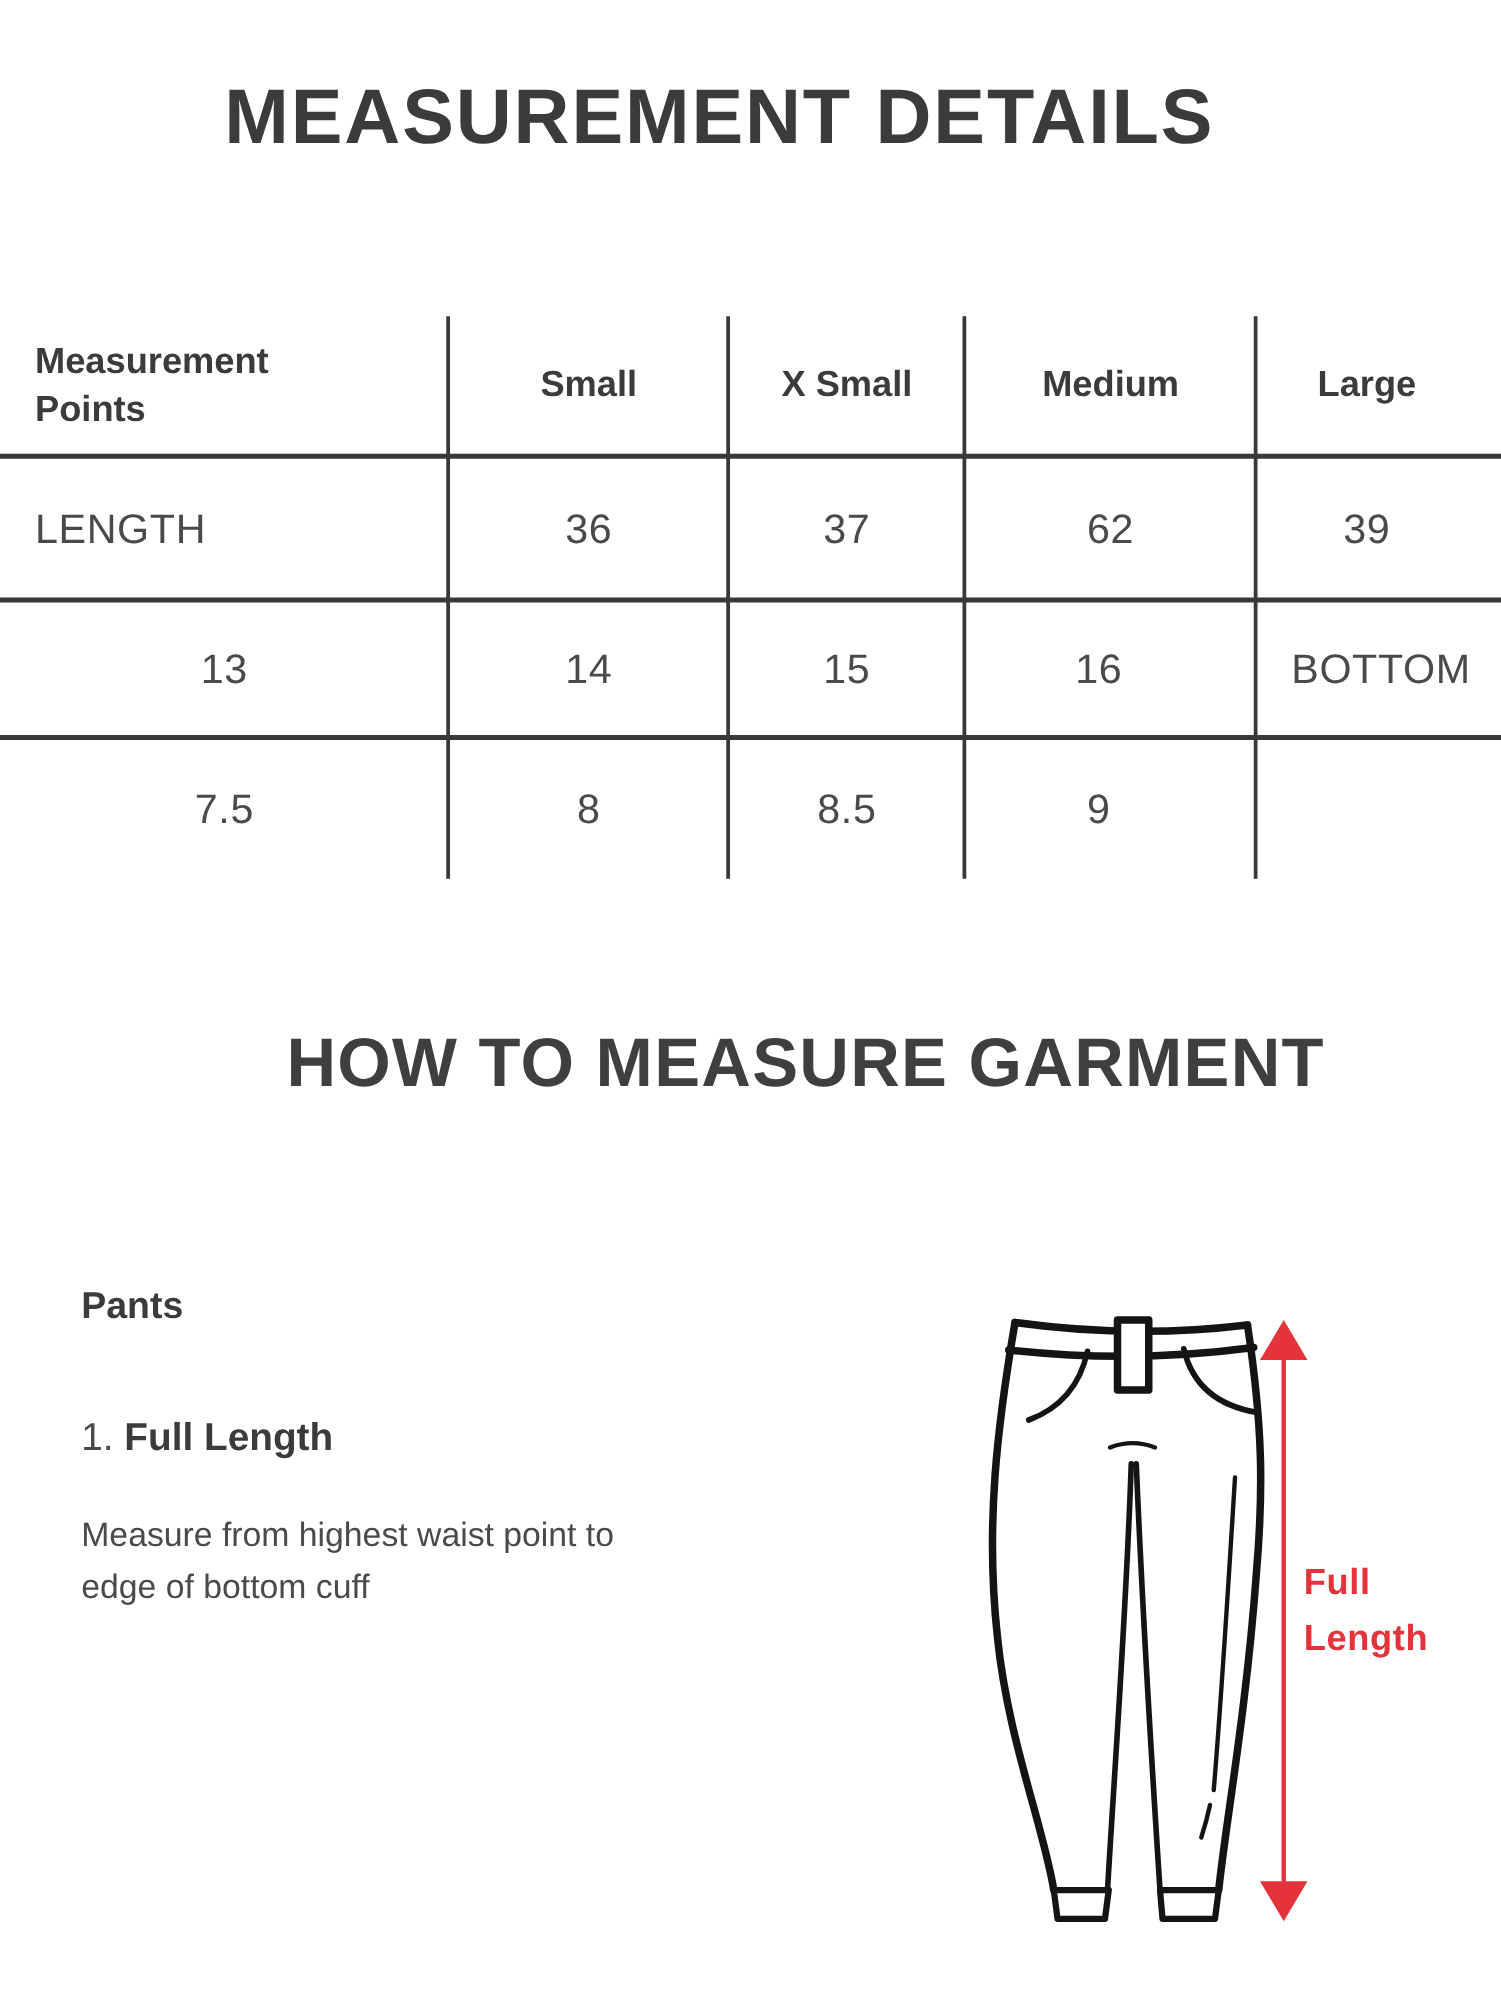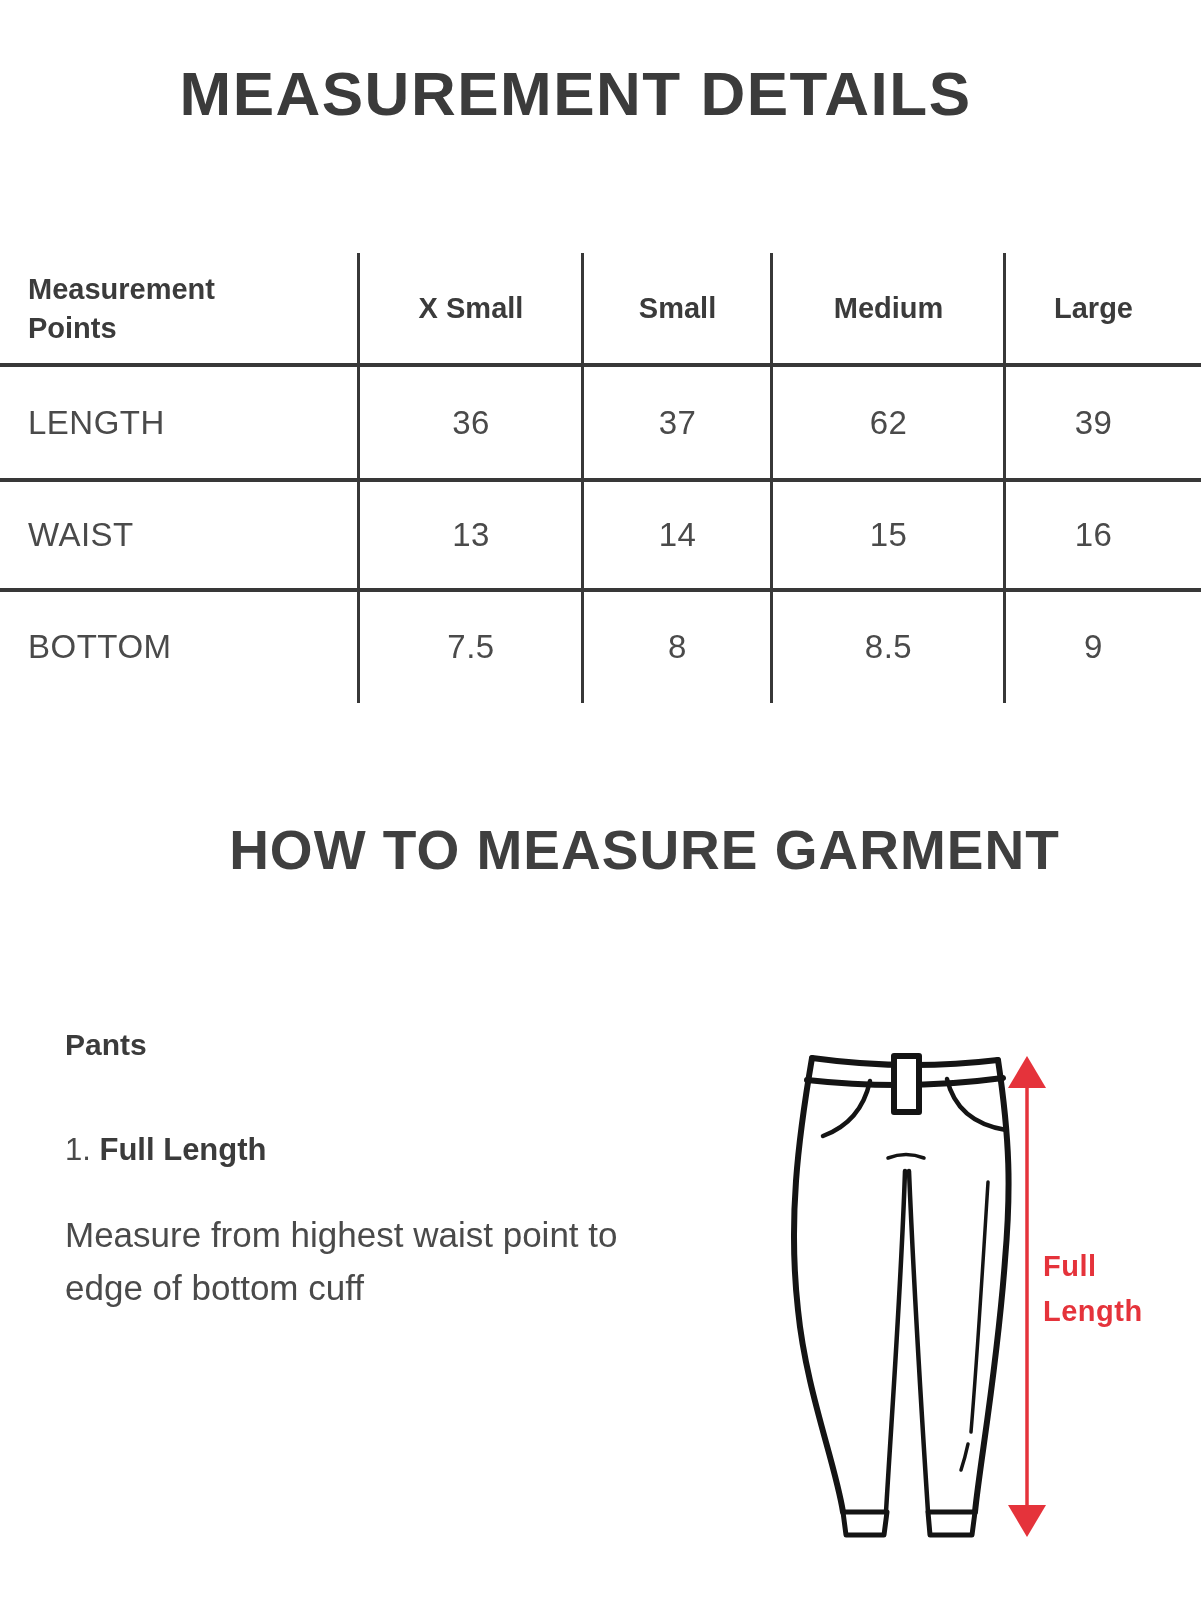--- a/index.html
+++ b/index.html
@@ -30,21 +30,21 @@
   .cell.hdr.first{white-space:pre-line;}
   .cell.data{font-size:33px;font-weight:300;color:#4a4a4a;letter-spacing:0.5px;}
   .hline{position:absolute;left:0;width:1201px;height:4px;background:#383838;}
   .vline{position:absolute;top:0;width:3px;height:450px;background:#383838;}
   
   .garment-label{position:absolute;left:65px;top:1028px;font-size:30px;font-weight:700;color:#3b3b3b;}
   .step-line{position:absolute;left:65px;top:1132px;font-size:31px;color:#3b3b3b;}
   .step-number{font-weight:300;color:#4a4a4a;}
   .step-title{font-weight:700;}
   .step-desc{
-    position:absolute;left:65px;top:1208px;font-size:35px;font-weight:300;color:#4a4a4a;
+    position:absolute;left:65px;top:1208px;font-size:27px;font-weight:300;color:#4a4a4a;
     line-height:1.52;white-space:pre-line;
   }
   
   .figure{position:absolute;left:780px;top:1030px;width:400px;height:530px;}
   .red-stroke{stroke:var(--accent,#e5333b);}
   .red-fill{fill:var(--accent,#e5333b);}
   .arrow-label{
     position:absolute;left:1043px;top:1244px;font-size:29px;font-weight:700;
     color:var(--accent,#e5333b);line-height:1.55;white-space:pre-line;letter-spacing:0.5px;
   }
@@ -54,32 +54,31 @@
 
 <div class="page">
 
   <div class="main-title">MEASUREMENT DETAILS</div>
 
   <div class="table-wrap">
     <div class="size-grid">
 
       <div class="cell hdr first">Measurement
 Points</div>
+      <div class="cell hdr">Small</div>
       <div class="cell hdr">X Small</div>
-      <div class="cell hdr">Small</div>
       <div class="cell hdr">Medium</div>
       <div class="cell hdr last">Large</div>
 
       <div class="cell data first">LENGTH</div>
       <div class="cell data">36</div>
       <div class="cell data">37</div>
       <div class="cell data">62</div>
       <div class="cell data last">39</div>
 
-      <div class="cell data first">WAIST</div>
       <div class="cell data">13</div>
       <div class="cell data">14</div>
       <div class="cell data">15</div>
       <div class="cell data last">16</div>
 
       <div class="cell data first">BOTTOM</div>
       <div class="cell data">7.5</div>
       <div class="cell data">8</div>
       <div class="cell data">8.5</div>
       <div class="cell data last">9</div>

